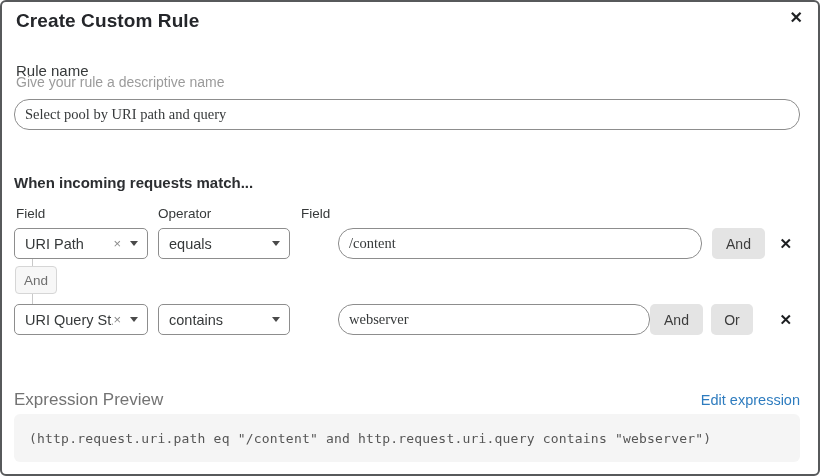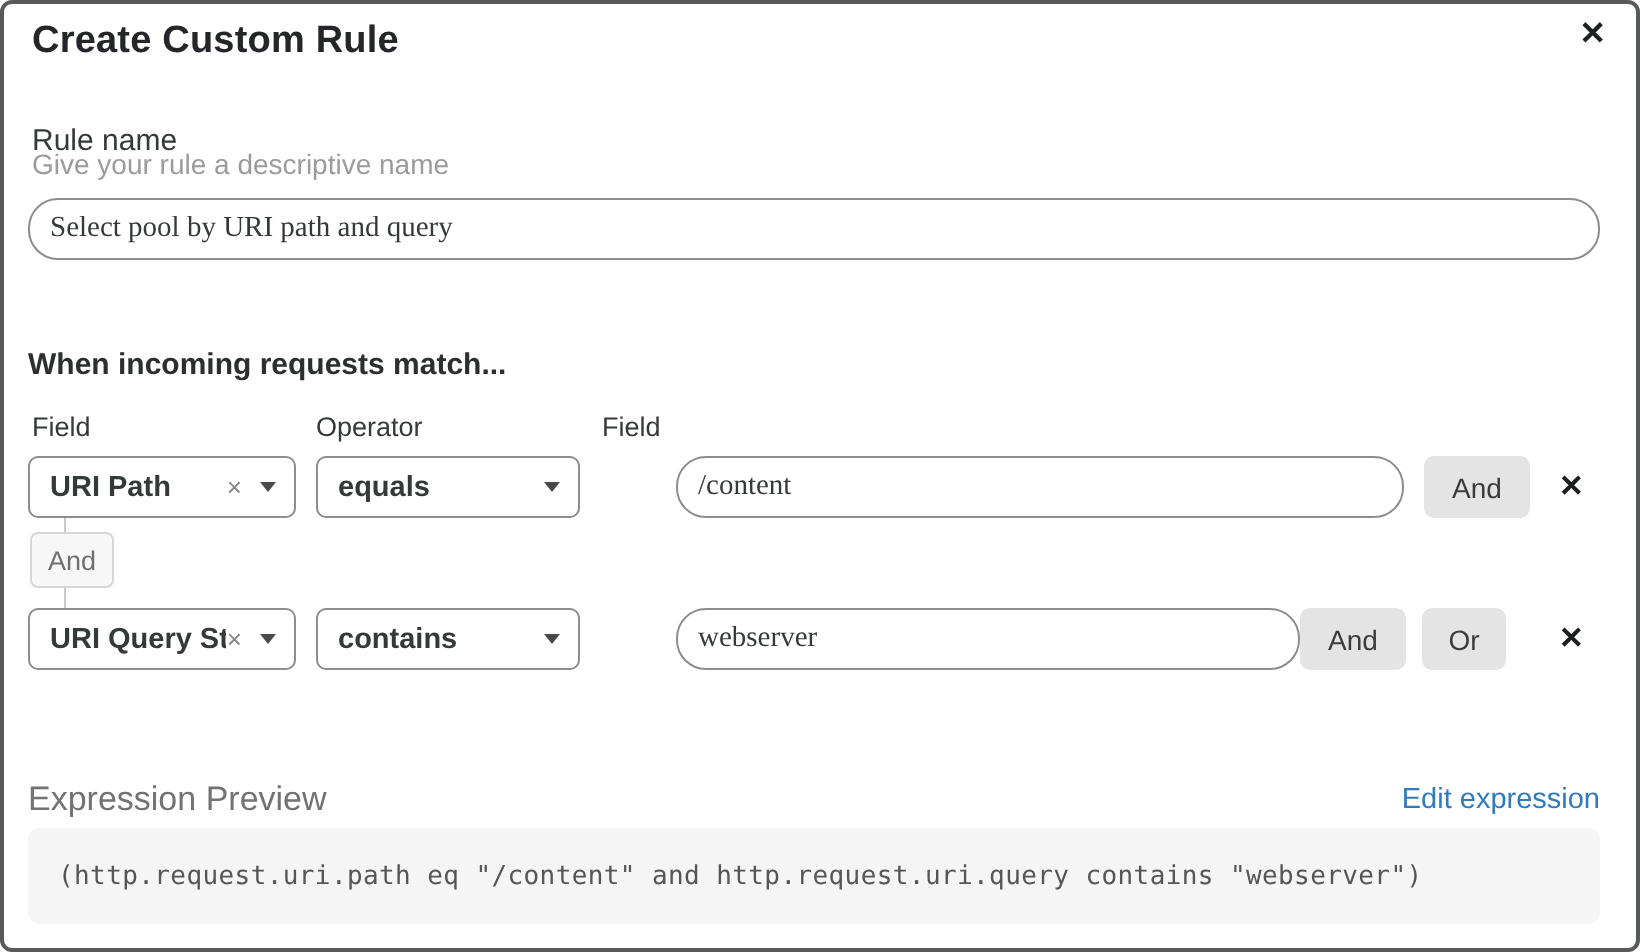--- a/index.html
+++ b/index.html
@@ -51,21 +51,21 @@
     display: flex; align-items: center; height: 31px;
   }
   .row-1 { top: 226px; }
   .row-2 { top: 302px; }
 
   .select {
     height: 31px; border: 1px solid #8d8d8d; border-radius: 5px;
     background: #fff; display: flex; align-items: center;
     padding: 0 9px 0 10px; cursor: pointer; flex: none;
   }
-  .select .sel-text { font-size: 14.5px; color: #36393a; white-space: nowrap; overflow: hidden; font-weight: bold; }
+  .select .sel-text { font-size: 14.5px; color: #36393a; white-space: nowrap; overflow: hidden; }
   .field-select { width: 134px; margin-right: 10px; }
   .op-select    { width: 132px; margin-right: 9px; }
 
   .clear-x {
     margin-left: auto; font-size: 13px; color: #8a8a8a;
     padding-right: 9px; cursor: pointer; line-height: 1;
   }
   .caret {
     width: 0; height: 0; flex: none;
     border-left: 4.5px solid transparent;

